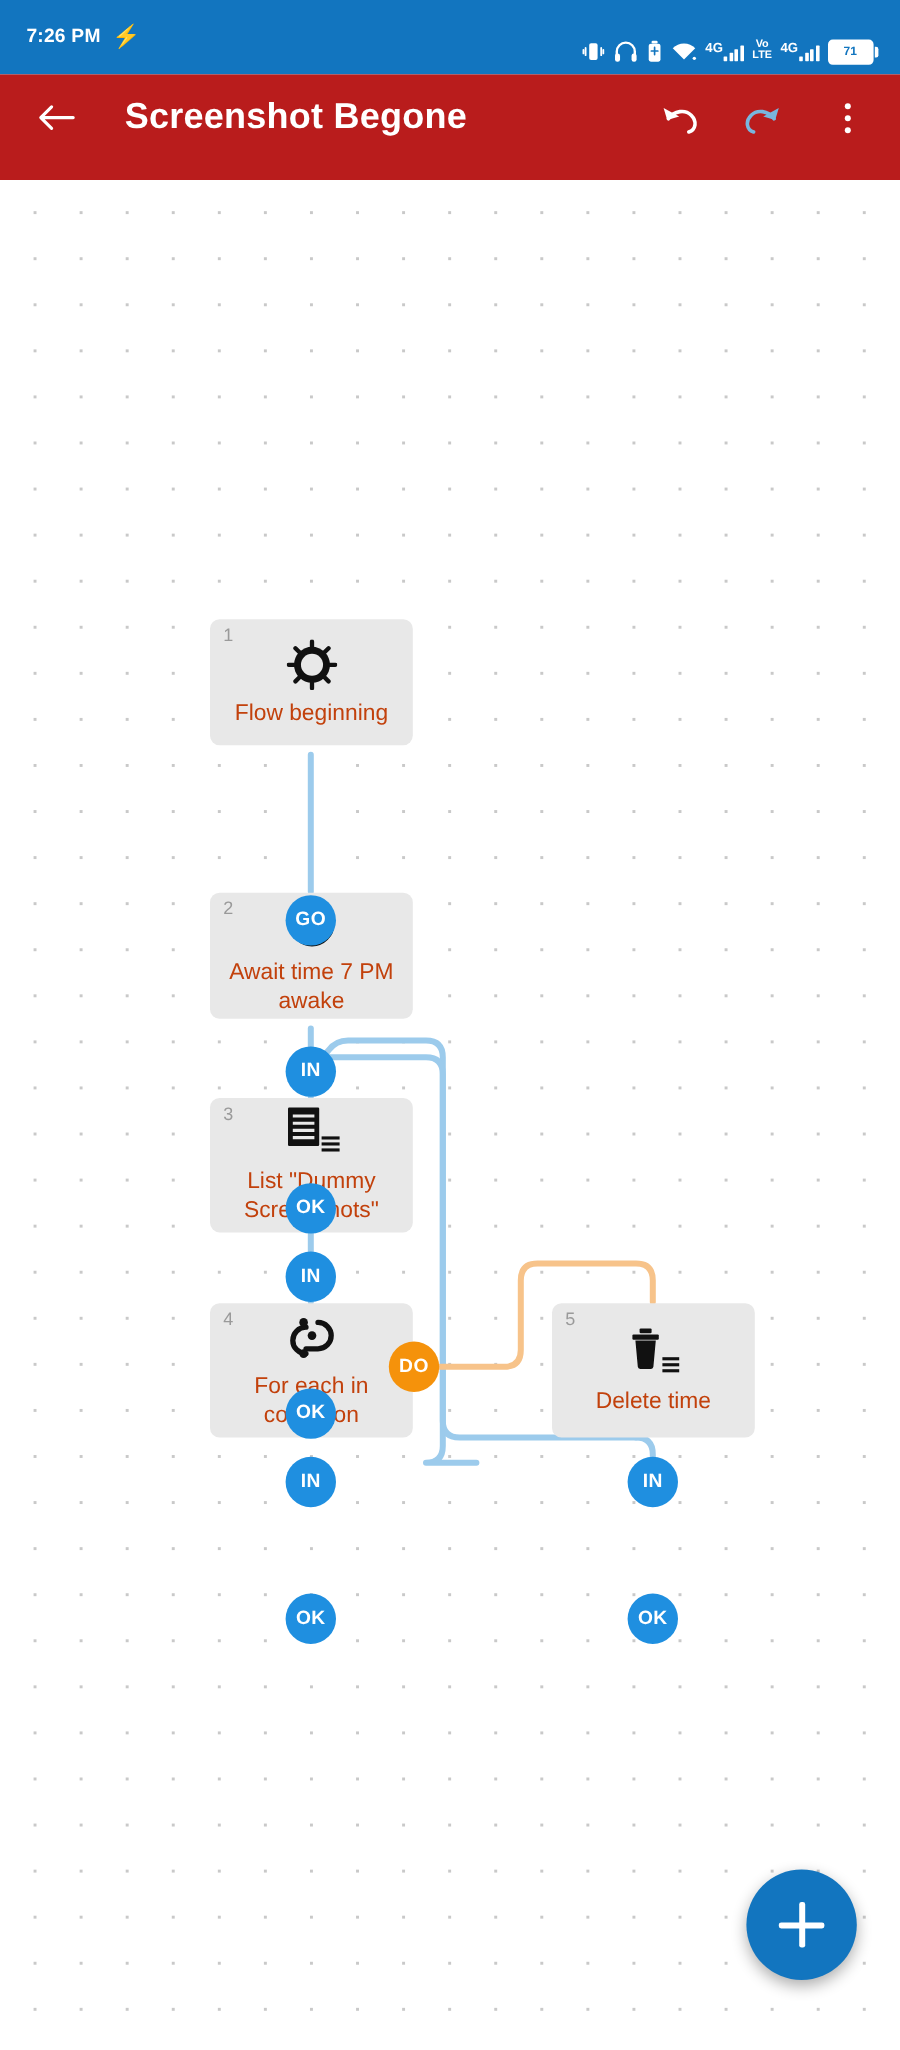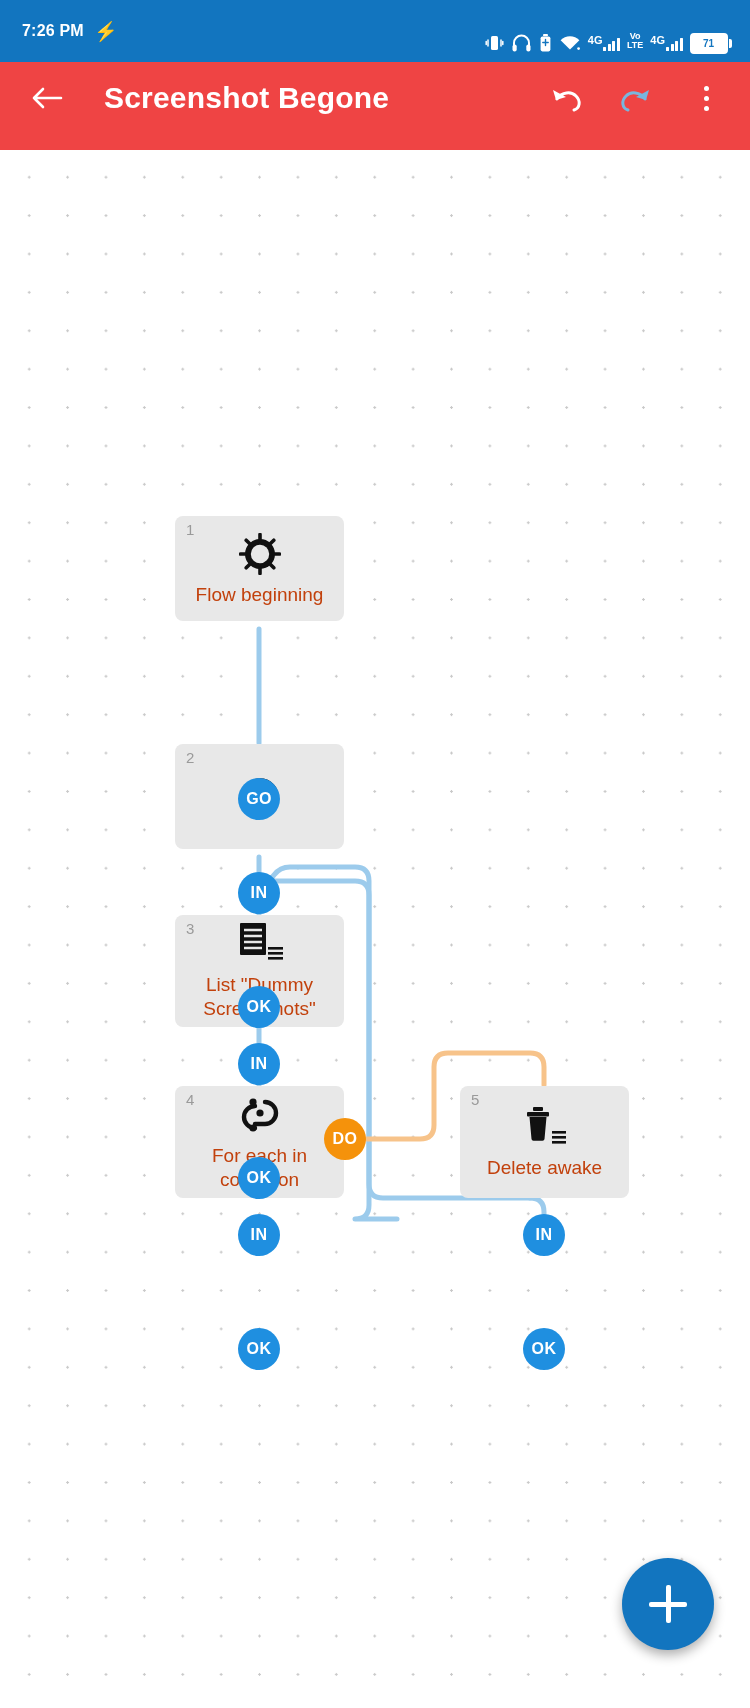--- a/index.html
+++ b/index.html
@@ -40,21 +40,21 @@
     display: flex; align-items: center; justify-content: center;
     font-size: 10px; font-weight: 700; color: #1275bf; background: #fff;
   }
   .battery-body span { color: #1275bf; }
   .battery-cap { width: 3px; height: 9px; background: #fff; border-radius: 0 2px 2px 0; margin-left: 1.5px; }
 
   
   .appbar {
     position: absolute; top: 62px; left: 0;
     width: 750px; height: 88px;
-    background: #ef4444;
+    background: #b91c1c;
     display: flex; align-items: center;
     padding: 0 22px 16px 24px;
   }
   .appbar .back { width: 46px; height: 46px; display: flex; align-items: center; justify-content: center; cursor: pointer; }
   .appbar .title {
     color: #ffffff; font-size: 30px; font-weight: 700;
     margin-left: 34px; letter-spacing: .2px; white-space: nowrap;
   }
   .appbar .actions { margin-left: auto; display: flex; align-items: center; gap: 26px; }
   .appbar .actions > div { width: 44px; height: 44px; display: flex; align-items: center; justify-content: center; cursor: pointer; }
@@ -248,30 +248,31 @@
             <circle cx="21" cy="21" r="15" fill="#111"></circle>
             <circle cx="21" cy="21" r="9.2" fill="#e8e8e8"></circle>
           </g>
           <g stroke="#111" stroke-width="3.6" stroke-linecap="round">
             <path d="M21 1.5v5M21 35.5v5M1.5 21h5M35.5 21h5M7.2 7.2l3.6 3.6M31.2 31.2l3.6 3.6M34.8 7.2l-3.6 3.6M10.8 31.2l-3.6 3.6"></path>
           </g>
         </svg>
       </div>
       <div class="label">Flow beginning</div>
     </div>
-    <div class="port" style="left:238px; top:628px;">GO</div>
+    <div class="port" style="left:238px; top:596px;">GO</div>
 
     <div class="block" style="left:175px; top:594px; width:169px; height:105px;">
       <div class="num">2</div>
       <div class="icon">
         <svg width="42" height="42" viewBox="0 0 42 42">
           <circle cx="21" cy="21" r="17" fill="none" stroke="#111" stroke-width="3.4"></circle>
           <path d="M21 10v11.5l7.5 7" stroke="#111" stroke-width="3.2" fill="none" stroke-linecap="round" stroke-linejoin="round"></path>
         </svg>
       </div>
+      <div class="label">Await time 7 PM awake</div>
     </div>
     <div class="port" style="left:238px; top:722px;">IN</div>
     <div class="port" style="left:238px; top:836px;">OK</div>
 
     <div class="block" style="left:175px; top:765px; width:169px; height:112px;">
       <div class="num">3</div>
       <div class="icon">
         <svg width="52" height="46" viewBox="0 0 52 46">
           <rect x="6" y="2" width="26" height="32" rx="1" fill="#111"></rect>
           <g stroke="#e8e8e8" stroke-width="2.6">
@@ -313,21 +314,21 @@
           <rect x="14" y="2" width="10" height="4" rx="1" fill="#111"></rect>
           <rect x="8" y="7" width="22" height="4.4" rx="1" fill="#111"></rect>
           <path d="M10.5 12h17l-2 22a2 2 0 01-2 1.8h-9a2 2 0 01-2-1.8z" fill="#111"></path>
           <g fill="#111">
             <rect x="33" y="26" width="14" height="2.6"></rect>
             <rect x="33" y="31" width="14" height="2.6"></rect>
             <rect x="33" y="36" width="14" height="2.6"></rect>
           </g>
         </svg>
       </div>
-      <div class="label">Delete awake</div>
+      <div class="label">Delete time</div>
     </div>
     <div class="port" style="left:523px; top:1064px;">IN</div>
     <div class="port" style="left:523px; top:1178px;">OK</div>
 
     <div class="fab">
       <span class="plus-h"></span>
       <span class="plus-v"></span>
     </div>
 
   </div>

